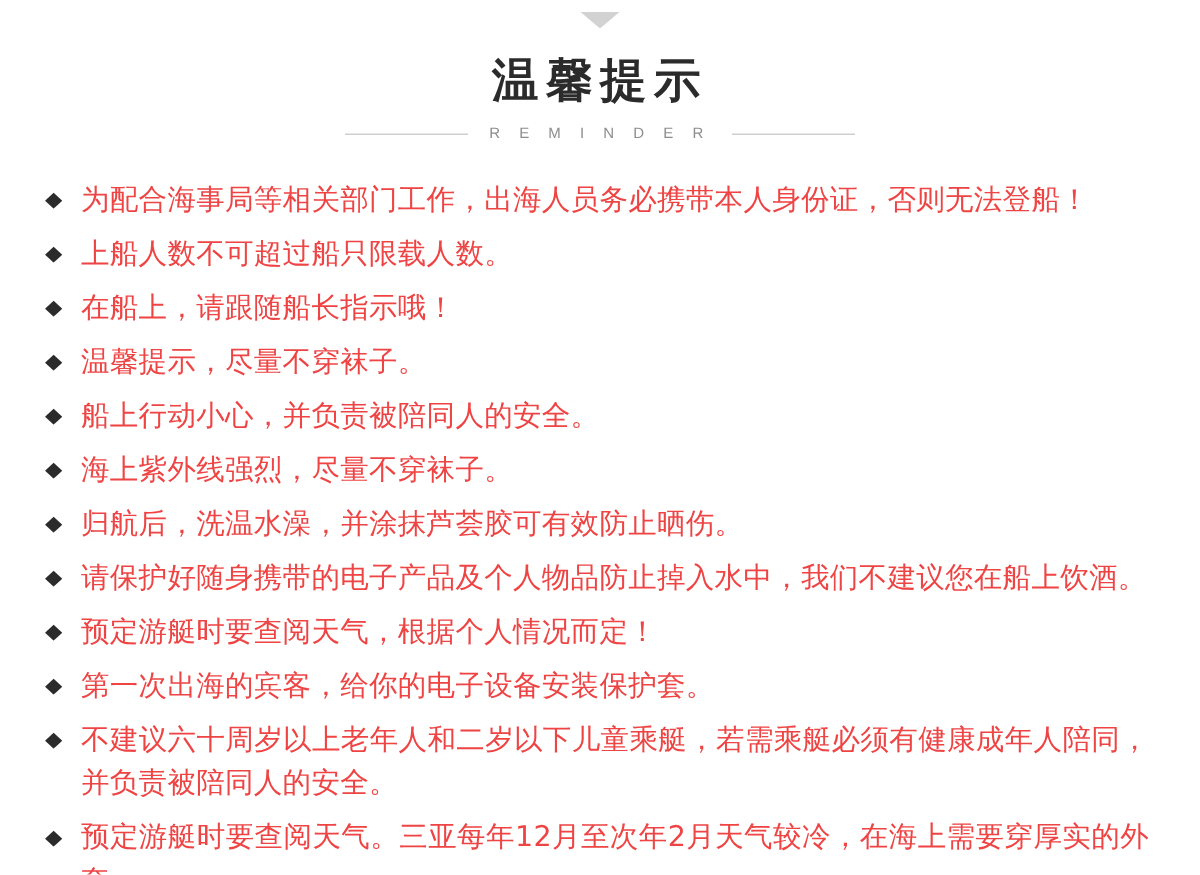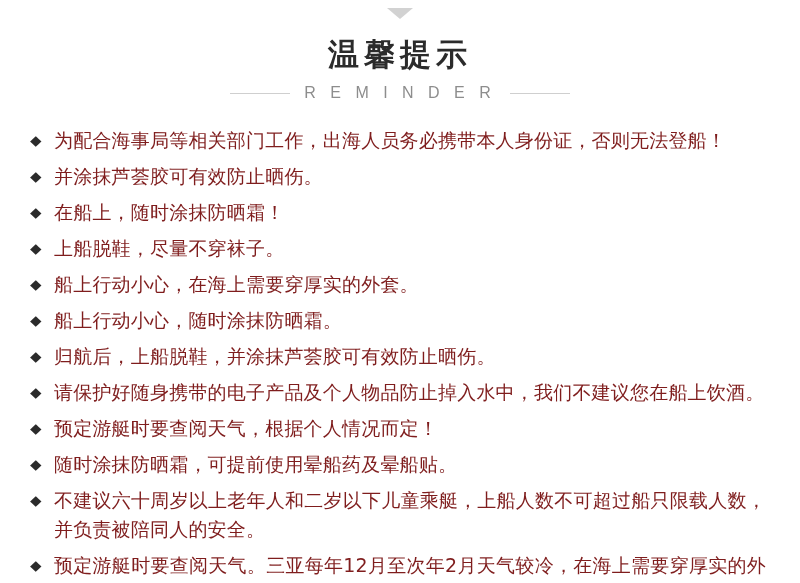--- a/index.html
+++ b/index.html
@@ -50,21 +50,21 @@
     justify-content: center;
   }
   .rule {
     flex: 1 1 auto;
     height: 1px;
     background: #cfcfcf;
   }
   .subtitle {
     flex: 0 0 auto;
     padding: 0 14px;
-    font-size: 16px;
+    font-size: 10px;
     letter-spacing: 5px;
     color: #8d8d8d;
     font-family: "Liberation Sans", sans-serif;
   }
 
   
   .list {
     margin: 24px 0 0 0;
     padding: 0 34px 0 30px;
   }
@@ -79,21 +79,21 @@
     font-size: 15px;
     line-height: 29px;
     color: #2b2b2b;
     text-align: left;
     transform: scaleY(0.92);
   }
   .item-text {
     flex: 1 1 auto;
     font-size: 19px;
     line-height: 29px;
-    color: #7f1d1d;
+    color: #ef4444;
     letter-spacing: 0.2px;
     text-align: justify;
   }
 </style>
 </head>
 <body>
 
 <div class="page">
 
   <div class="header">
@@ -106,57 +106,57 @@
     </div>
   </div>
 
   <div class="list">
     <div class="item">
       <span class="bullet">◆</span>
       <span class="item-text">为配合海事局等相关部门工作，出海人员务必携带本人身份证，否则无法登船！</span>
     </div>
     <div class="item">
       <span class="bullet">◆</span>
-      <span class="item-text">并涂抹芦荟胶可有效防止晒伤。</span>
+      <span class="item-text">上船人数不可超过船只限载人数。</span>
     </div>
     <div class="item">
       <span class="bullet">◆</span>
-      <span class="item-text">在船上，随时涂抹防晒霜！</span>
+      <span class="item-text">在船上，请跟随船长指示哦！</span>
     </div>
     <div class="item">
       <span class="bullet">◆</span>
-      <span class="item-text">上船脱鞋，尽量不穿袜子。</span>
+      <span class="item-text">温馨提示，尽量不穿袜子。</span>
     </div>
     <div class="item">
       <span class="bullet">◆</span>
-      <span class="item-text">船上行动小心，在海上需要穿厚实的外套。</span>
+      <span class="item-text">船上行动小心，并负责被陪同人的安全。</span>
     </div>
     <div class="item">
       <span class="bullet">◆</span>
-      <span class="item-text">船上行动小心，随时涂抹防晒霜。</span>
+      <span class="item-text">海上紫外线强烈，尽量不穿袜子。</span>
     </div>
     <div class="item">
       <span class="bullet">◆</span>
-      <span class="item-text">归航后，上船脱鞋，并涂抹芦荟胶可有效防止晒伤。</span>
+      <span class="item-text">归航后，洗温水澡，并涂抹芦荟胶可有效防止晒伤。</span>
     </div>
     <div class="item">
       <span class="bullet">◆</span>
       <span class="item-text">请保护好随身携带的电子产品及个人物品防止掉入水中，我们不建议您在船上饮酒。</span>
     </div>
     <div class="item">
       <span class="bullet">◆</span>
       <span class="item-text">预定游艇时要查阅天气，根据个人情况而定！</span>
     </div>
     <div class="item">
       <span class="bullet">◆</span>
-      <span class="item-text">随时涂抹防晒霜，可提前使用晕船药及晕船贴。</span>
+      <span class="item-text">第一次出海的宾客，给你的电子设备安装保护套。</span>
     </div>
     <div class="item">
       <span class="bullet">◆</span>
-      <span class="item-text">不建议六十周岁以上老年人和二岁以下儿童乘艇，上船人数不可超过船只限载人数，并负责被陪同人的安全。</span>
+      <span class="item-text">不建议六十周岁以上老年人和二岁以下儿童乘艇，若需乘艇必须有健康成年人陪同，并负责被陪同人的安全。</span>
     </div>
     <div class="item">
       <span class="bullet">◆</span>
       <span class="item-text">预定游艇时要查阅天气。三亚每年12月至次年2月天气较冷，在海上需要穿厚实的外套。</span>
     </div>
 
   </div>
 
 </div>
 

